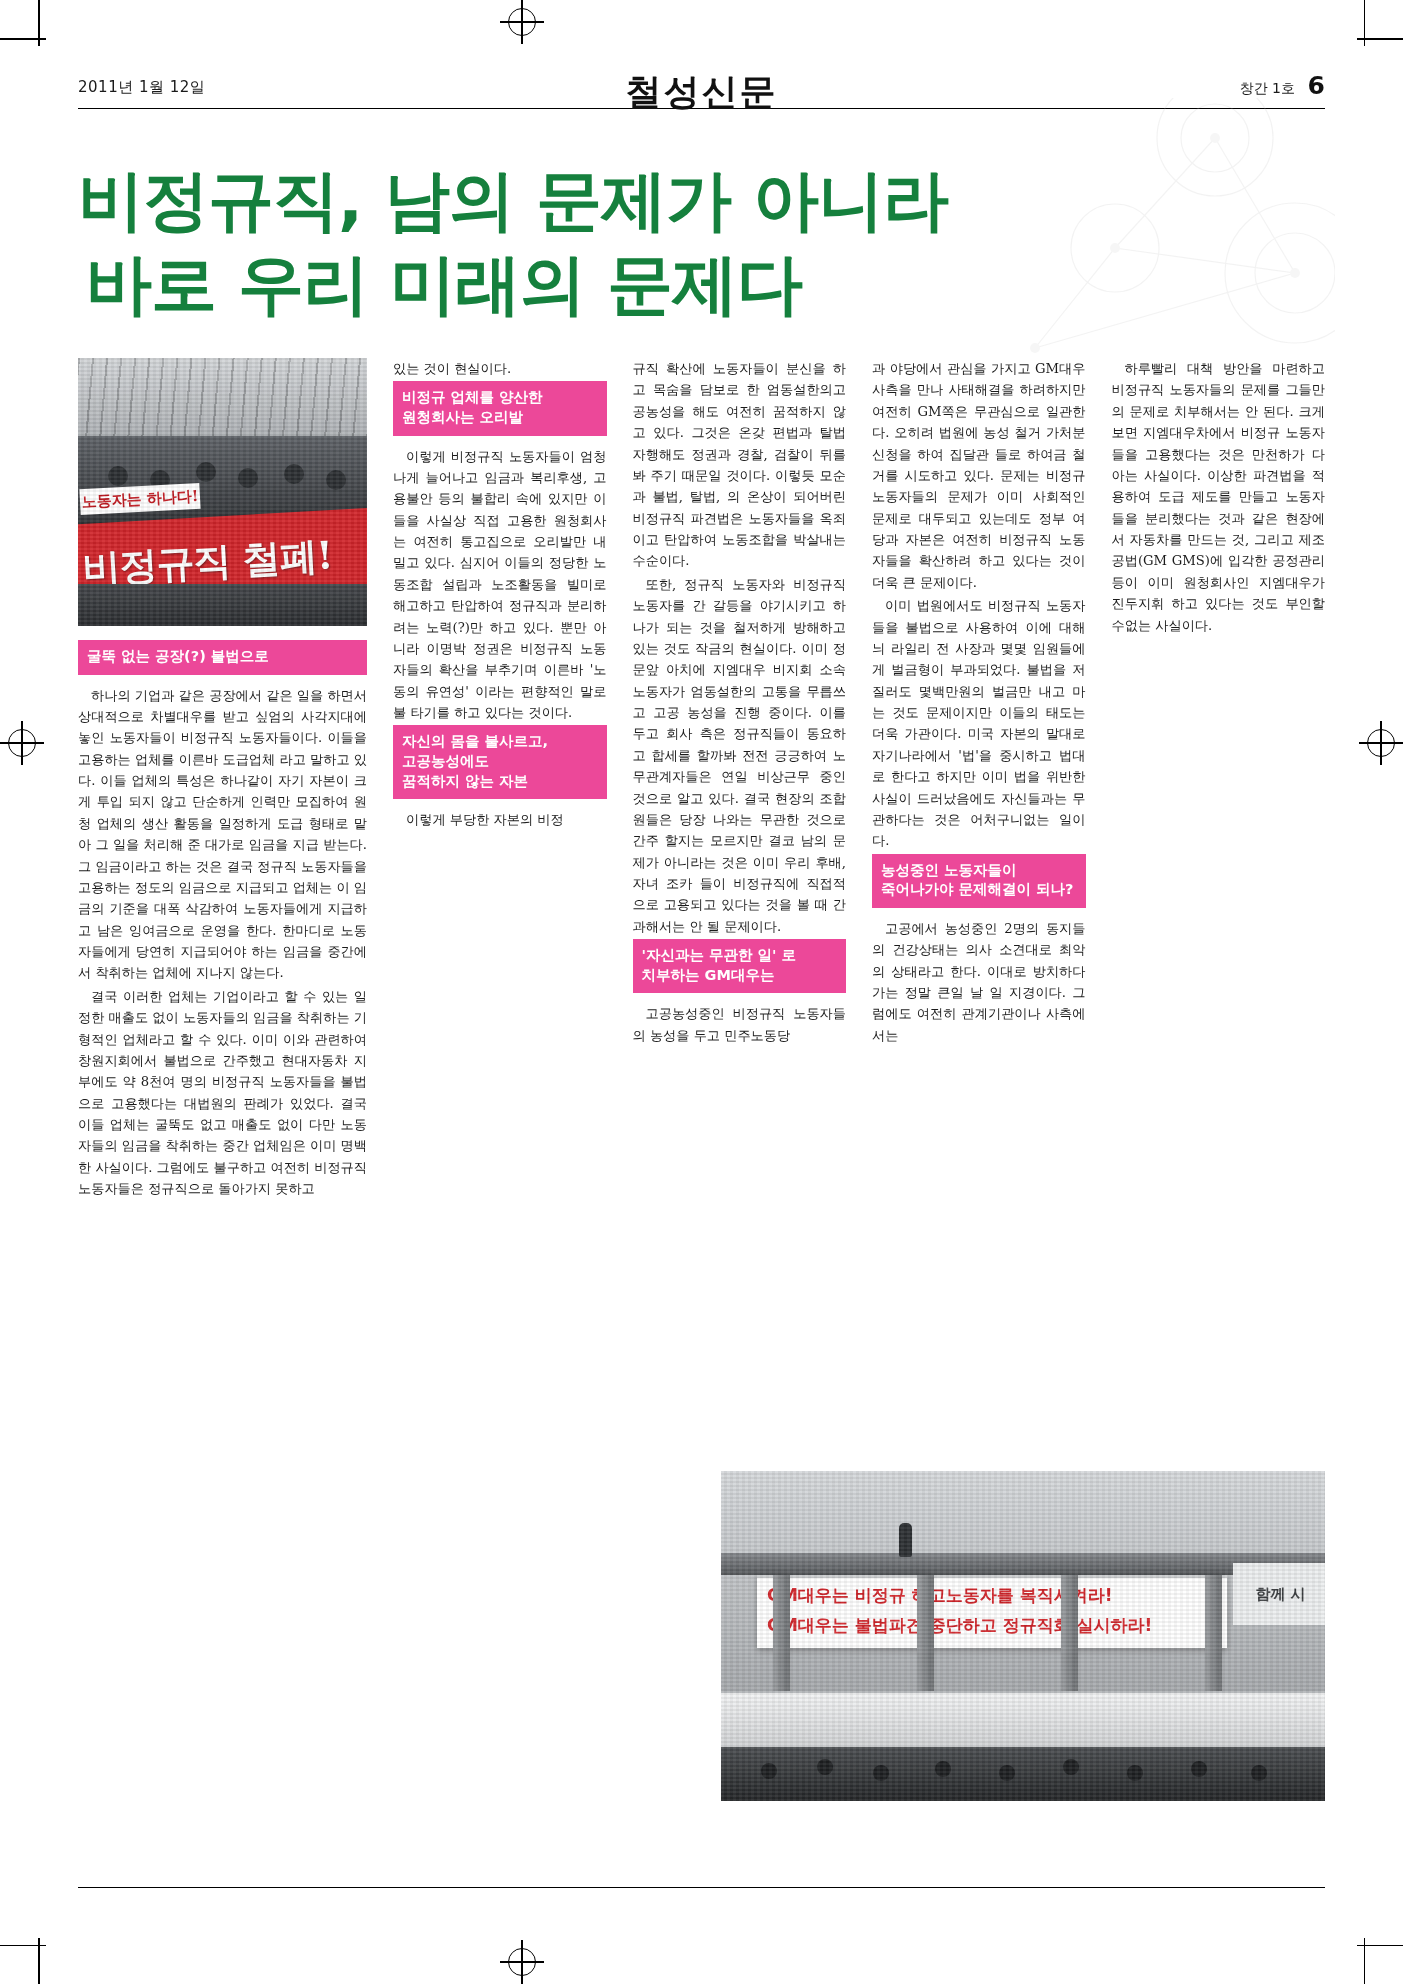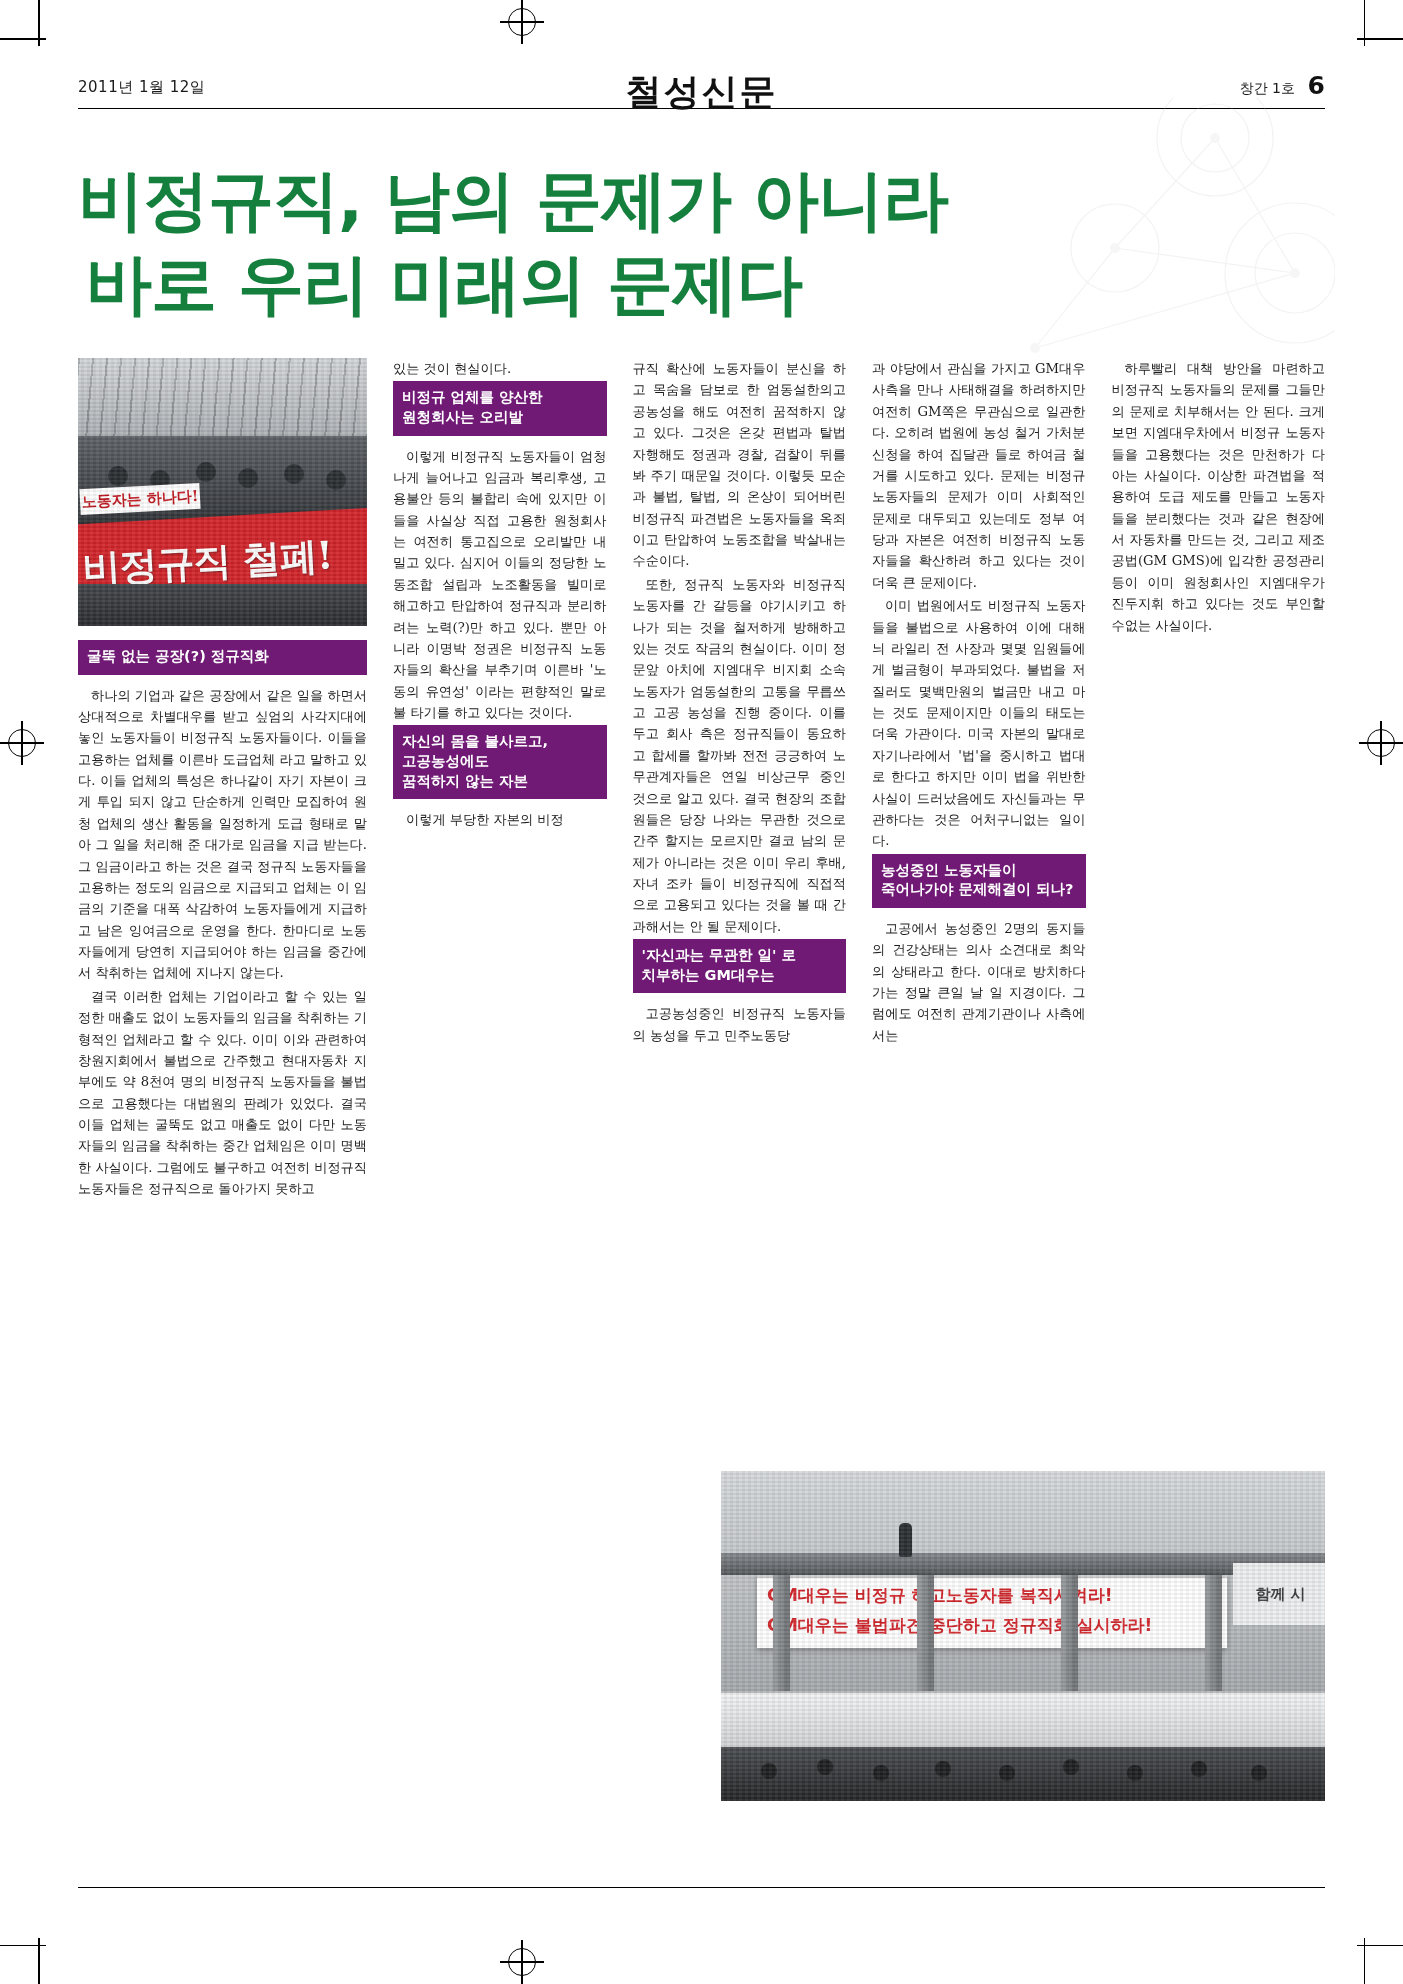--- a/index.html
+++ b/index.html
@@ -279,21 +279,21 @@
     left: 0; bottom: 0; width: 100%; height: 54px;
     background: linear-gradient(180deg, #4a4d50, #232527);
   }
   .ph2-crowd-head {
     position: absolute; width: 16px; height: 16px; border-radius: 50%;
     background: #1d1f21;
   }
 
   
   .subhead {
-    background: #701a75;
+    background: #ec4899;
     color: #fff;
     font-family: "DejaVu Sans", "Liberation Sans", sans-serif;
     font-weight: bold;
     font-size: 14.5px;
     line-height: 1.35;
     padding: 7px 9px 8px 9px;
     margin: 0 0 10px 0;
     display: block;
   }
   .subhead.first { margin-top: 0; }
@@ -375,21 +375,21 @@
         <div class="ph1-head" style="left:206px; top:106px;"></div>
         <div class="ph1-head" style="left:248px; top:112px;"></div>
         <div class="ph1-small-banner">노동자는 하나다!</div>
         <div class="ph1-banner">
           <div class="ph1-banner-text">비정규직 철폐!</div>
         </div>
         <div class="ph1-floor"></div>
         <div class="ph-noise"></div>
       </div>
 
-      <div class="subhead first">굴뚝 없는 공장(?) 정규직화</div>
+      <div class="subhead first">굴뚝 없는 공장(?) 불법으로</div>
       <p>하나의 기업과 같은 공장에서 같은 일을 하면서 상대적으로 차별대우를 받고 싶엄의 사각지대에 놓인 노동자들이 비정규직 노동자들이다. 이들을 고용하는 업체를 이른바 도급업체 라고 말하고 있다. 이들 업체의 특성은 하나같이 자기 자본이 크게 투입 되지 않고 단순하게 인력만 모집하여 원청 업체의 생산 활동을 일정하게 도급 형태로 맡아 그 일을 처리해 준 대가로 임금을 지급 받는다. 그 임금이라고 하는 것은 결국 정규직 노동자들을 고용하는 정도의 임금으로 지급되고 업체는 이 임금의 기준을 대폭 삭감하여 노동자들에게 지급하고 남은 잉여금으로 운영을 한다. 한마디로 노동자들에게 당연히 지급되어야 하는 임금을 중간에서 착취하는 업체에 지나지 않는다.</p>
       <p>결국 이러한 업체는 기업이라고 할 수 있는 일정한 매출도 없이 노동자들의 임금을 착취하는 기형적인 업체라고 할 수 있다. 이미 이와 관련하여 창원지회에서 불법으로 간주했고 현대자동차 지부에도 약 8천여 명의 비정규직 노동자들을 불법으로 고용했다는 대법원의 판례가 있었다. 결국 이들 업체는 굴뚝도 없고 매출도 없이 다만 노동자들의 임금을 착취하는 중간 업체임은 이미 명백한 사실이다. 그럼에도 불구하고 여전히 비정규직 노동자들은 정규직으로 돌아가지 못하고</p>
     </div>
 
     <div class="col">
       <p class="no-indent">있는 것이 현실이다.</p>
       <div class="subhead" style="white-space:pre-line;">비정규 업체를 양산한
 원청회사는 오리발</div>
       <p>이렇게 비정규직 노동자들이 엄청나게 늘어나고 임금과 복리후생, 고용불안 등의 불합리 속에 있지만 이들을 사실상 직접 고용한 원청회사는 여전히 통고집으로 오리발만 내밀고 있다. 심지어 이들의 정당한 노동조합 설립과 노조활동을 빌미로 해고하고 탄압하여 정규직과 분리하려는 노력(?)만 하고 있다. 뿐만 아니라 이명박 정권은 비정규직 노동자들의 확산을 부추기며 이른바 '노동의 유연성' 이라는 편향적인 말로 불 타기를 하고 있다는 것이다.</p>
       <div class="subhead" style="white-space:pre-line;">자신의 몸을 불사르고,

